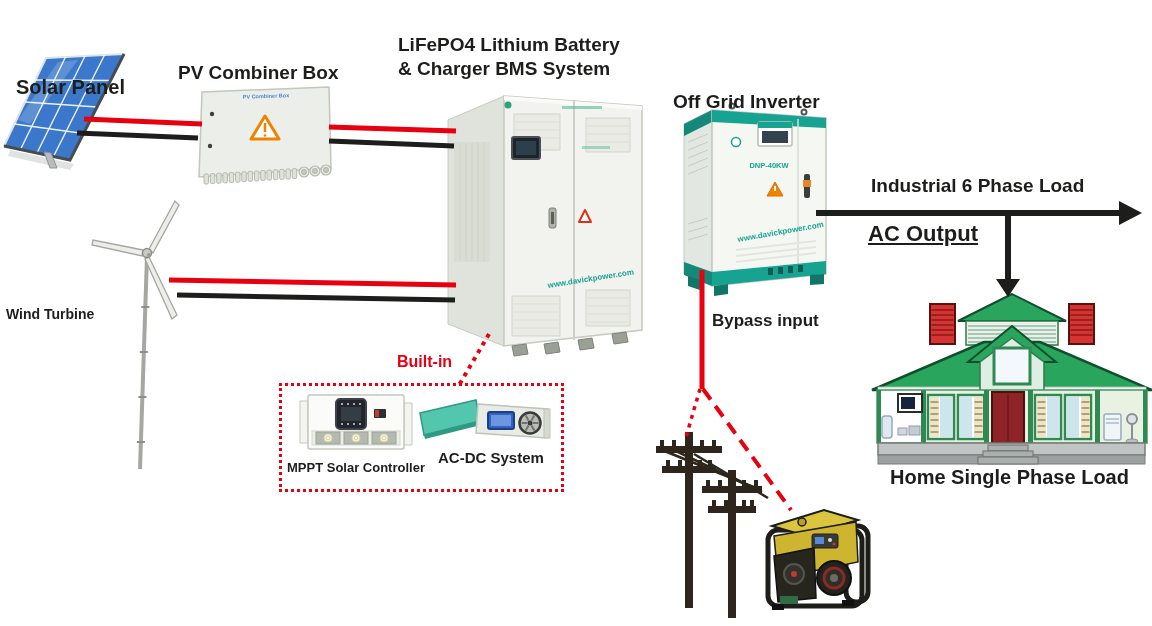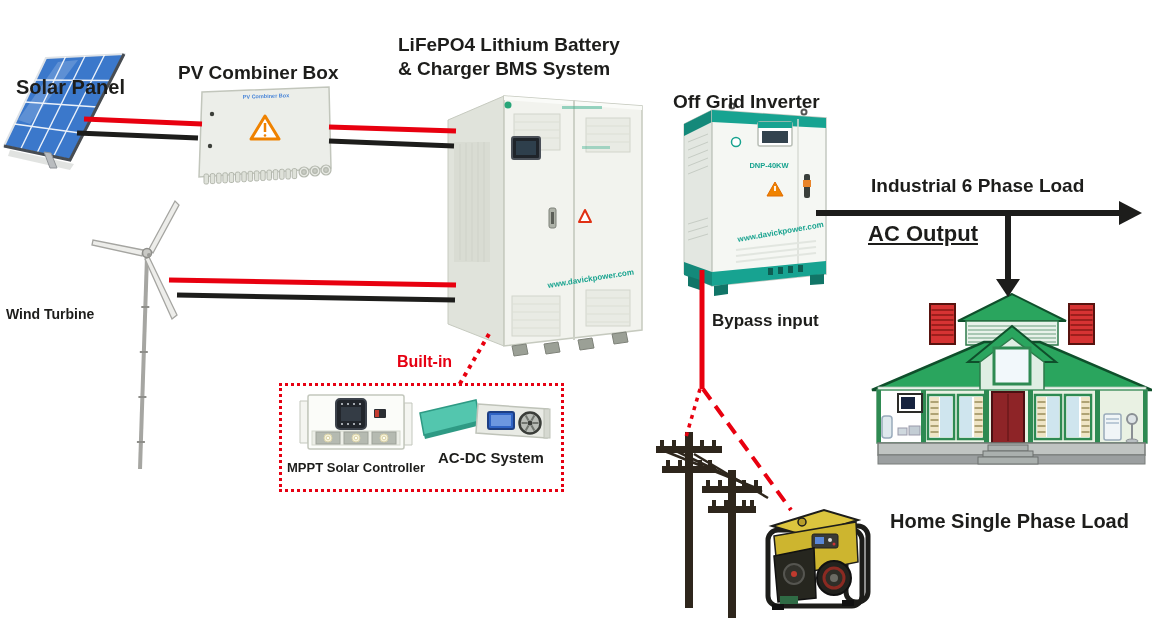--- a/index.html
+++ b/index.html
@@ -448,15 +448,15 @@
   <div class="lbl" style="left:673px;top:72px;font-size:19px;margin-top:19px;">Off Grid Inverter</div>
   <div class="lbl" style="left:6px;top:306px;font-size:14px;">Wind Turbine</div>
   <div class="lbl accent-red-text" style="left:397px;top:353px;font-size:16px;">Built-in</div>
   <div class="lbl" style="left:287px;top:461px;font-size:13px;">MPPT Solar Controller</div>
   <div class="lbl" style="left:438px;top:449px;font-size:15px;">AC-DC System</div>
   <div class="lbl" style="left:871px;top:175px;font-size:19px;">Industrial 6 Phase Load</div>
   <div class="lbl" style="left:868px;top:221px;font-size:22px;text-decoration:underline;">AC Output</div>
   <div class="lbl" style="left:712px;top:310px;font-size:17px;line-height:21px;">
     <span style="display:block;">Bypass input</span>
   </div>
-  <div class="lbl" style="left:890px;top:466px;font-size:20px;margin-top:44px;">Home Single Phase Load</div>
+  <div class="lbl" style="left:890px;top:466px;font-size:20px;">Home Single Phase Load</div>
 
 </div>
 
 </body></html>

